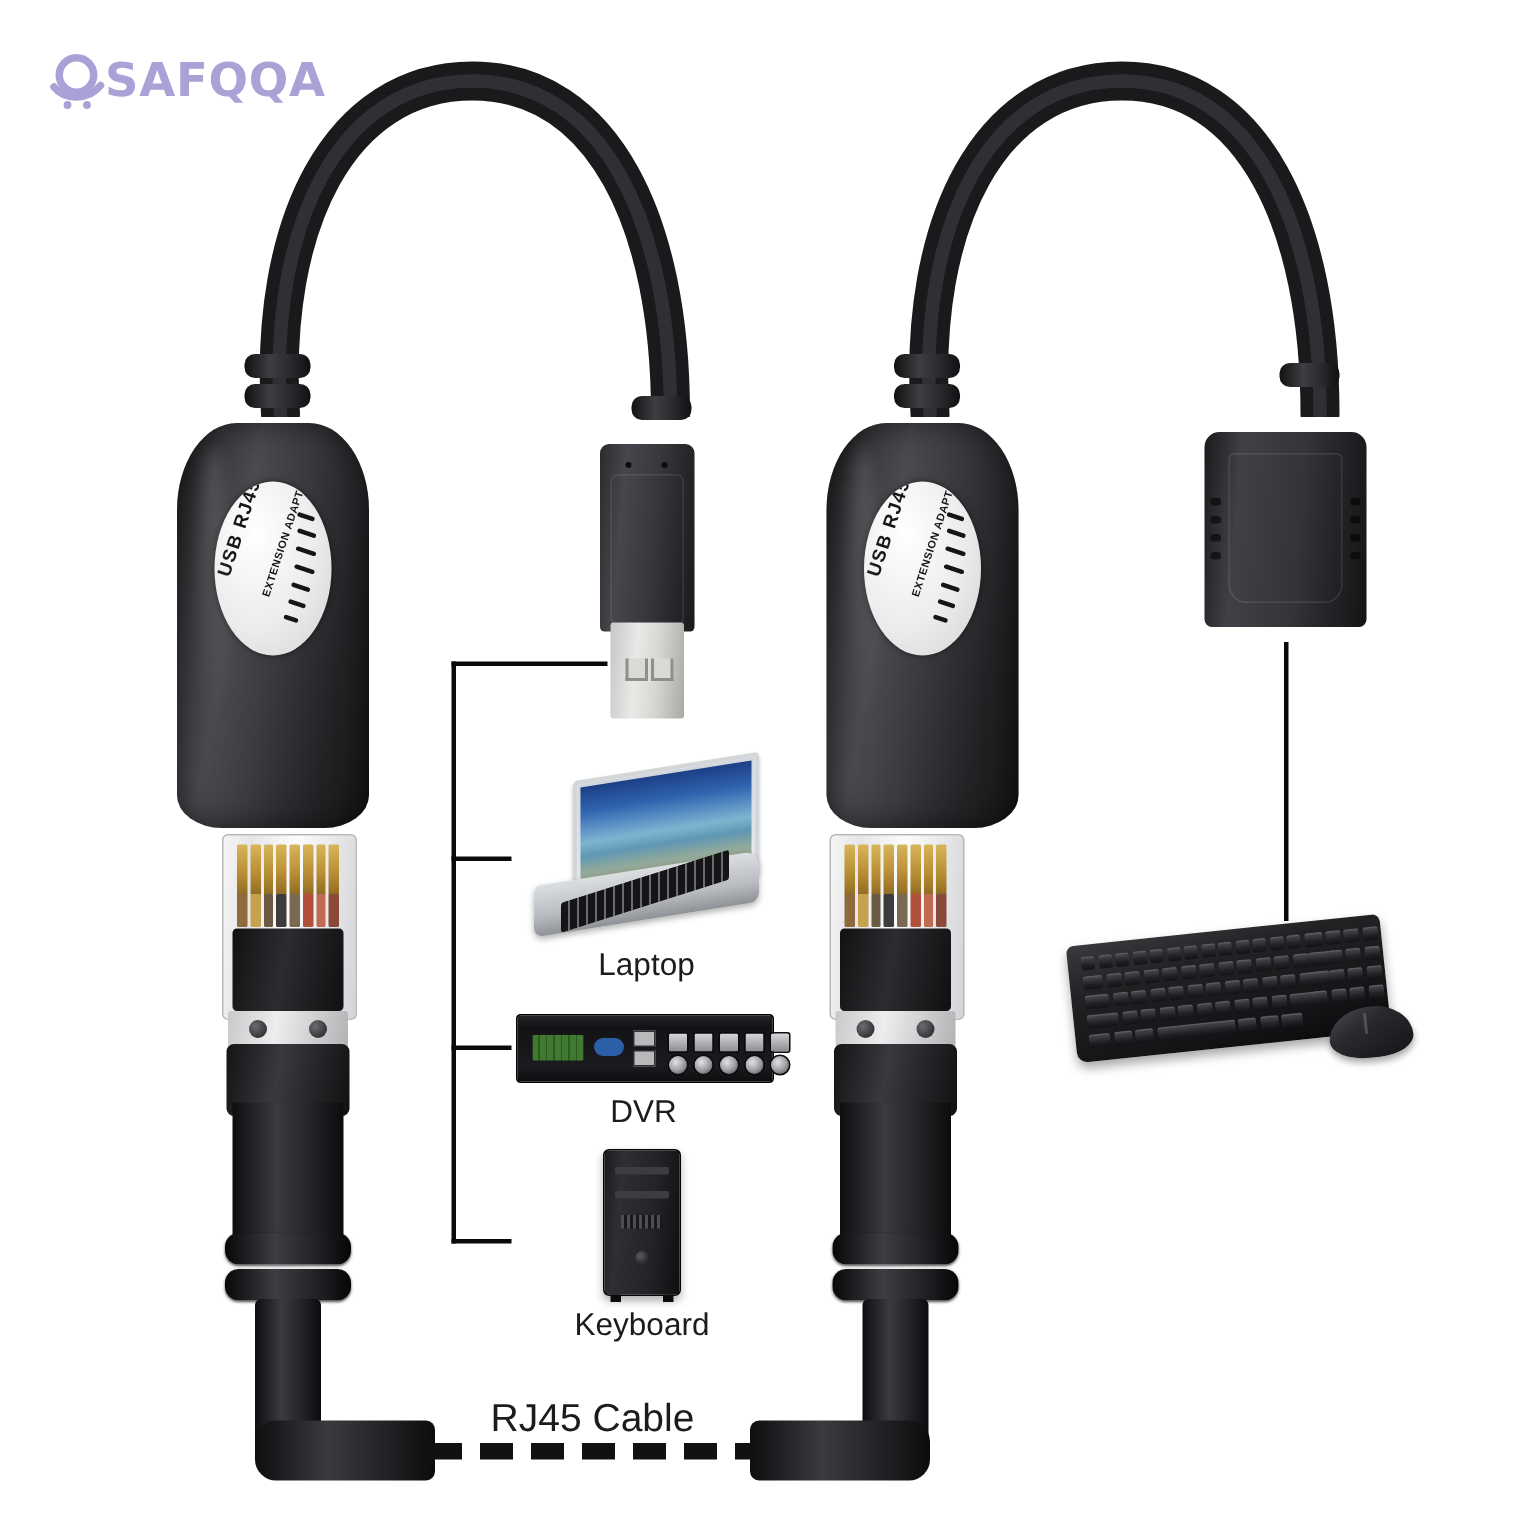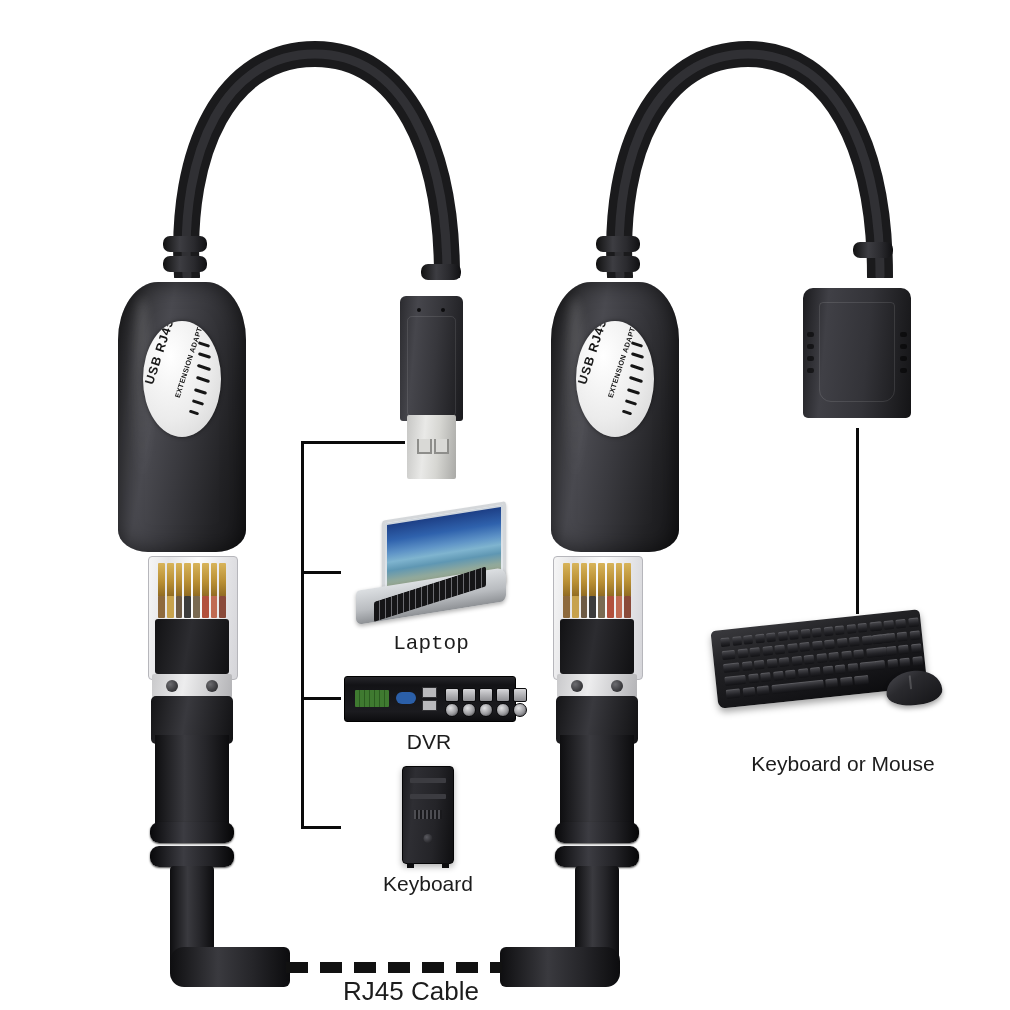--- a/index.html
+++ b/index.html
@@ -427,20 +427,31 @@
     left: 24px; top: 4px; width: 2px; height: 14px;
     background: rgba(255,255,255,.18);
     border-radius: 2px;
   }
 </style>
 </head>
 <body>
 
 <div id="stage">
 
+  <div id="brand">
+    <span class="logo-mark">
+      <svg width="44" height="44" viewBox="0 0 44 44" aria-hidden="true">
+        <circle cx="21" cy="18" r="11.5" fill="none" stroke="#a9a2d6" stroke-width="5"></circle>
+        <path d="M6 26 C13 35, 29 35, 37 25" fill="none" stroke="#a9a2d6" stroke-width="5" stroke-linecap="round"></path>
+        <circle cx="15" cy="38" r="2.6" fill="#a9a2d6"></circle>
+        <circle cx="28" cy="38" r="2.6" fill="#a9a2d6"></circle>
+      </svg>
+    </span>
+    <span class="brand-text">SAFQQA</span>
+  </div>
 
   <svg class="archsvg" style="left:155px; top:28px;" width="330" height="250">
     <path d="M32 248 C24 120, 72 26, 160 26 C248 26, 292 122, 292 248" fill="none" stroke="#1a1a1c" stroke-width="26" stroke-linecap="round"></path>
     <path d="M32 248 C24 120, 72 26, 160 26 C248 26, 292 122, 292 248" fill="none" stroke="#434349" stroke-width="9" stroke-linecap="round" opacity=".55"></path>
   </svg>
 
   <div class="strain" style="left:163px; top:236px; height:16px;"></div>
   <div class="strain" style="left:163px; top:256px; height:16px;"></div>
 
   <div class="strain" style="left:421px; top:264px; height:16px; width:40px;"></div>
@@ -571,37 +582,37 @@
   <div class="thickcable" style="left:170px; top:947px; width:120px; height:40px; border-radius:14px 6px 6px 14px;"></div>
 
   <div class="thickcable" style="left:560px; top:735px; width:74px; height:90px;"></div>
   <div class="ridge" style="left:555px; top:822px; width:84px;"></div>
   <div class="ridge" style="left:555px; top:846px; width:84px;"></div>
   <div class="thickcable" style="left:575px; top:866px; width:44px; height:100px; border-radius:4px 4px 0 0;"></div>
   <div class="thickcable" style="left:500px; top:947px; width:120px; height:40px; border-radius:6px 14px 14px 6px;"></div>
 
   <div class="dashcable" style="left:286px; top:962px; width:216px;"></div>
 
-  <span class="caption big" style="left:395px; top:976px;margin-left:16px;">RJ45 Cable</span>
+  <span class="caption big" style="left:395px; top:930px;">RJ45 Cable</span>
 
   <div class="linev" style="left:301px; top:441px; height:388px;"></div>
   <div class="lineh" style="left:301px; top:441px; width:104px;"></div>
   <div class="lineh" style="left:301px; top:571px; width:40px;"></div>
   <div class="lineh" style="left:301px; top:697px; width:40px;"></div>
   <div class="lineh" style="left:301px; top:826px; width:40px;"></div>
 
   <div class="laptop" style="left:348px; top:505px; width:180px; height:110px;">
     <div class="screen" style="left:34px; top:6px;">
       <div class="pic"></div>
     </div>
     <div class="base" style="left:8px; top:74px;">
       <div class="keys"></div>
     </div>
   </div>
-  <span class="caption" style="left:431px; top:632px;font-family:Liberation Mono, monospace;">Laptop</span>
+  <span class="caption" style="left:431px; top:632px;">Laptop</span>
 
   <div class="dvr" style="left:344px; top:676px; width:172px; height:46px;">
     <div class="shell"></div>
     <div class="green"></div>
     <div class="vga"></div>
     <div class="usbp" style="top:11px;"></div>
     <div class="usbp" style="top:24px;"></div>
     <div class="bnc-row sq" style="left:101px; top:12px;">
       <i></i>
         <i></i>
@@ -722,15 +733,14 @@
     </div>
     <div class="keyrow" style="left:160px; top:47px;">
       <i style="width:10px"></i>
         <i style="width:10px"></i>
         <i style="width:10px"></i>
         <i style="width:10px"></i>
     </div>
   </div>
   <div class="mouse" style="left:886px; top:671px;"></div>
 
-  <span class="caption" style="left:843px; top:752px;">Keyboard or Mouse</span>
 
 </div>
 
 </body></html>

